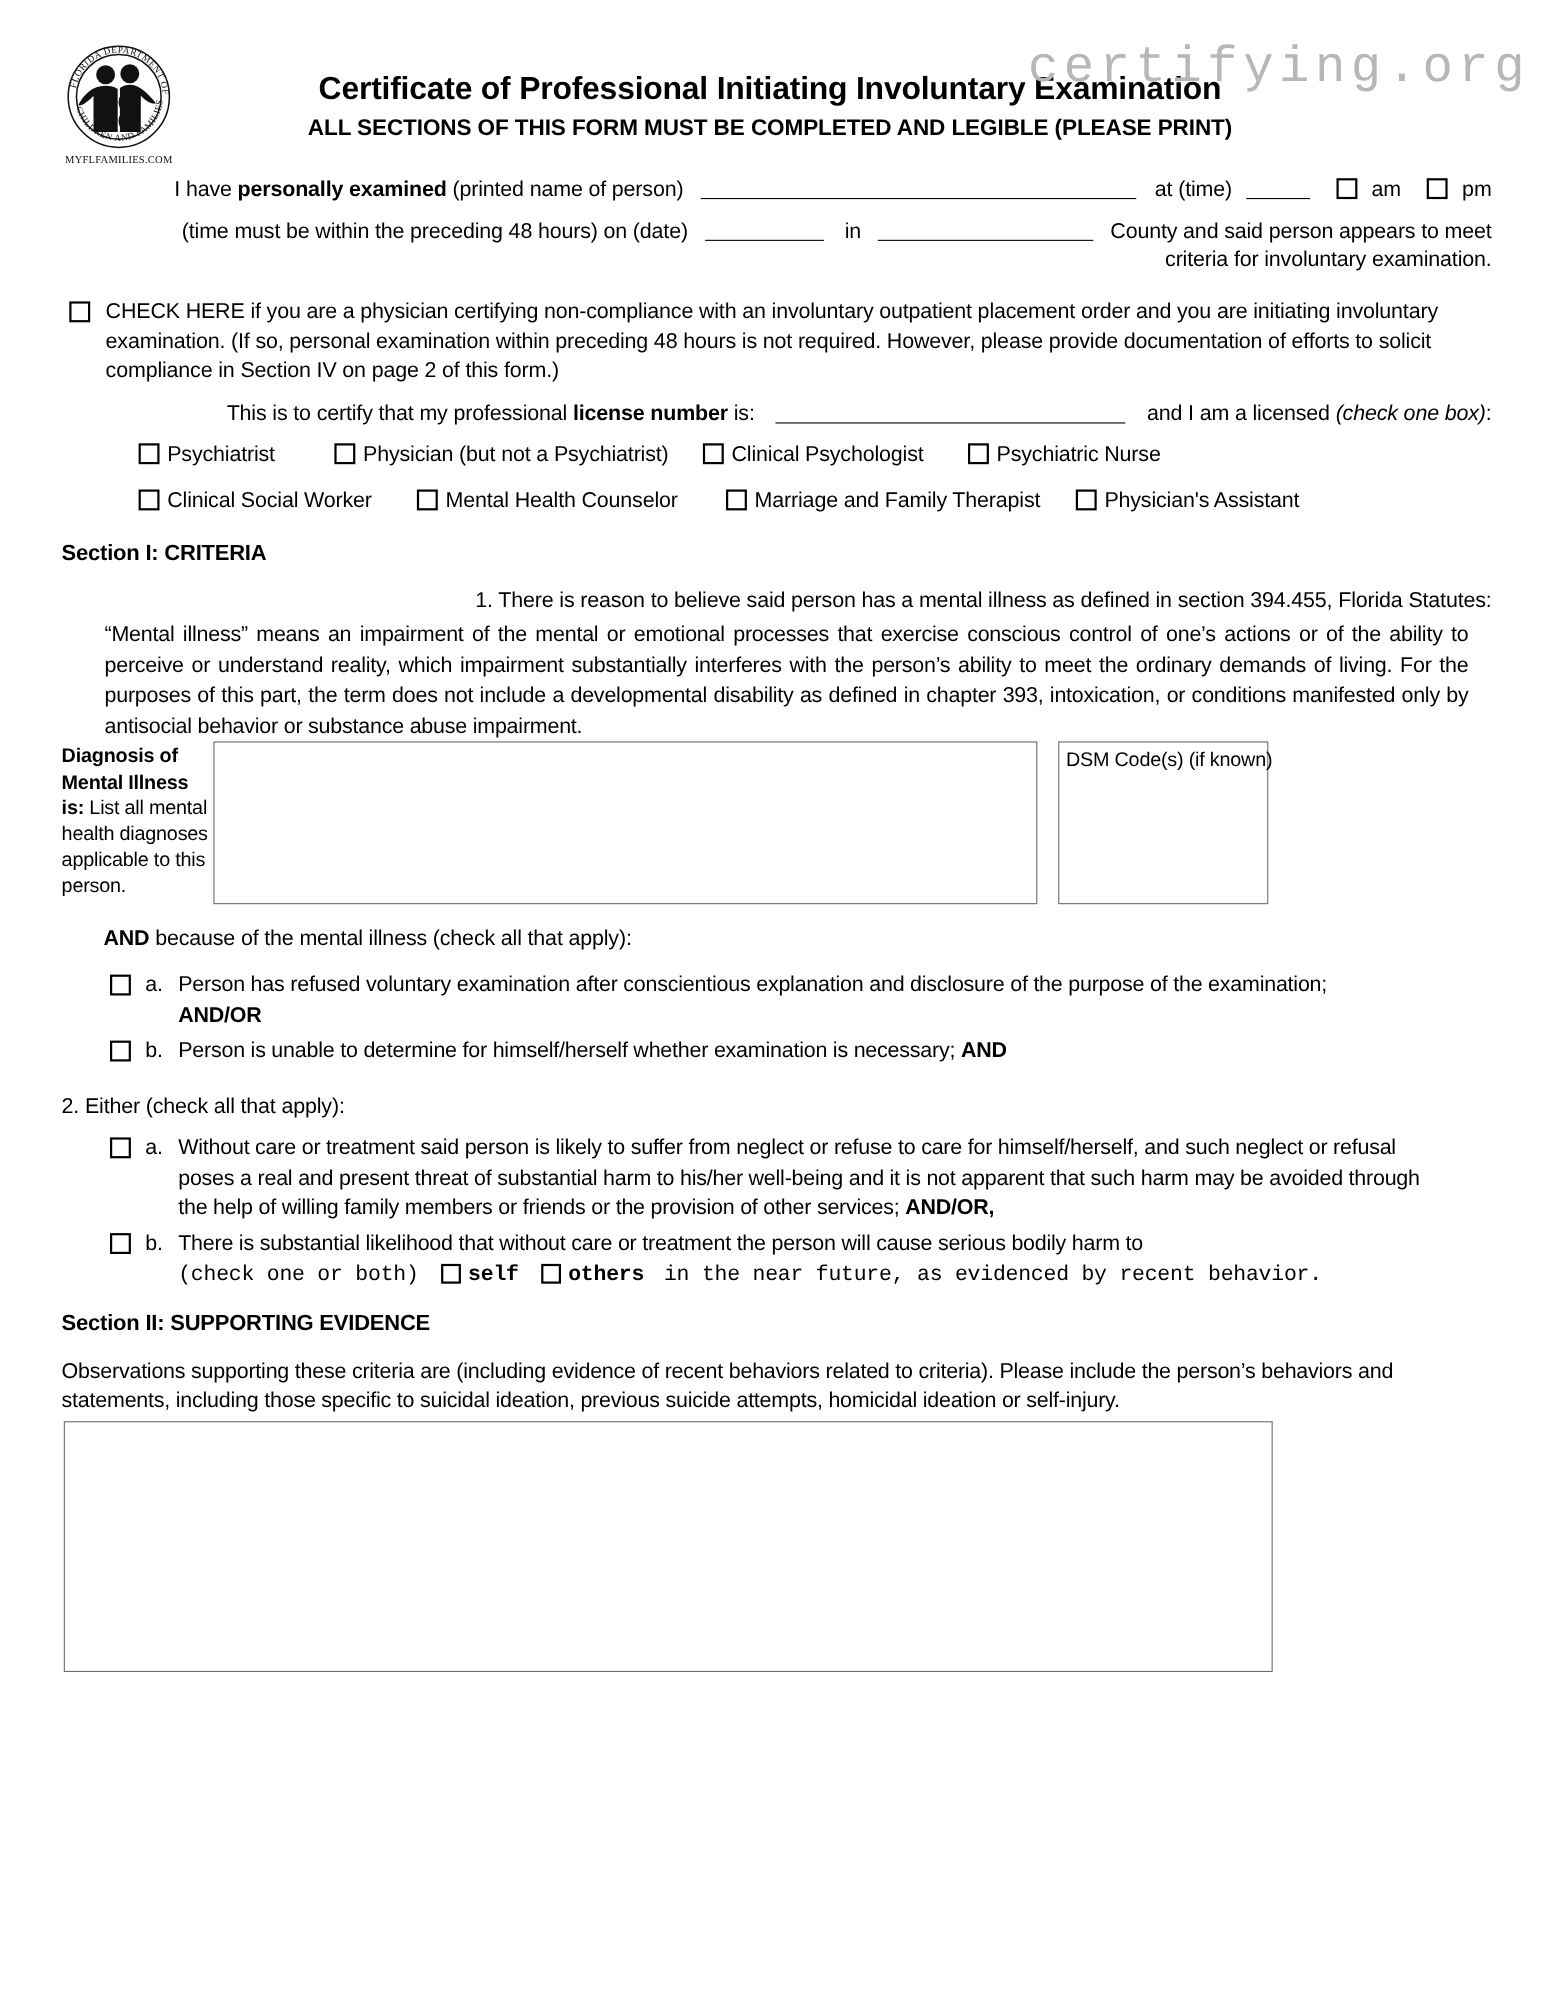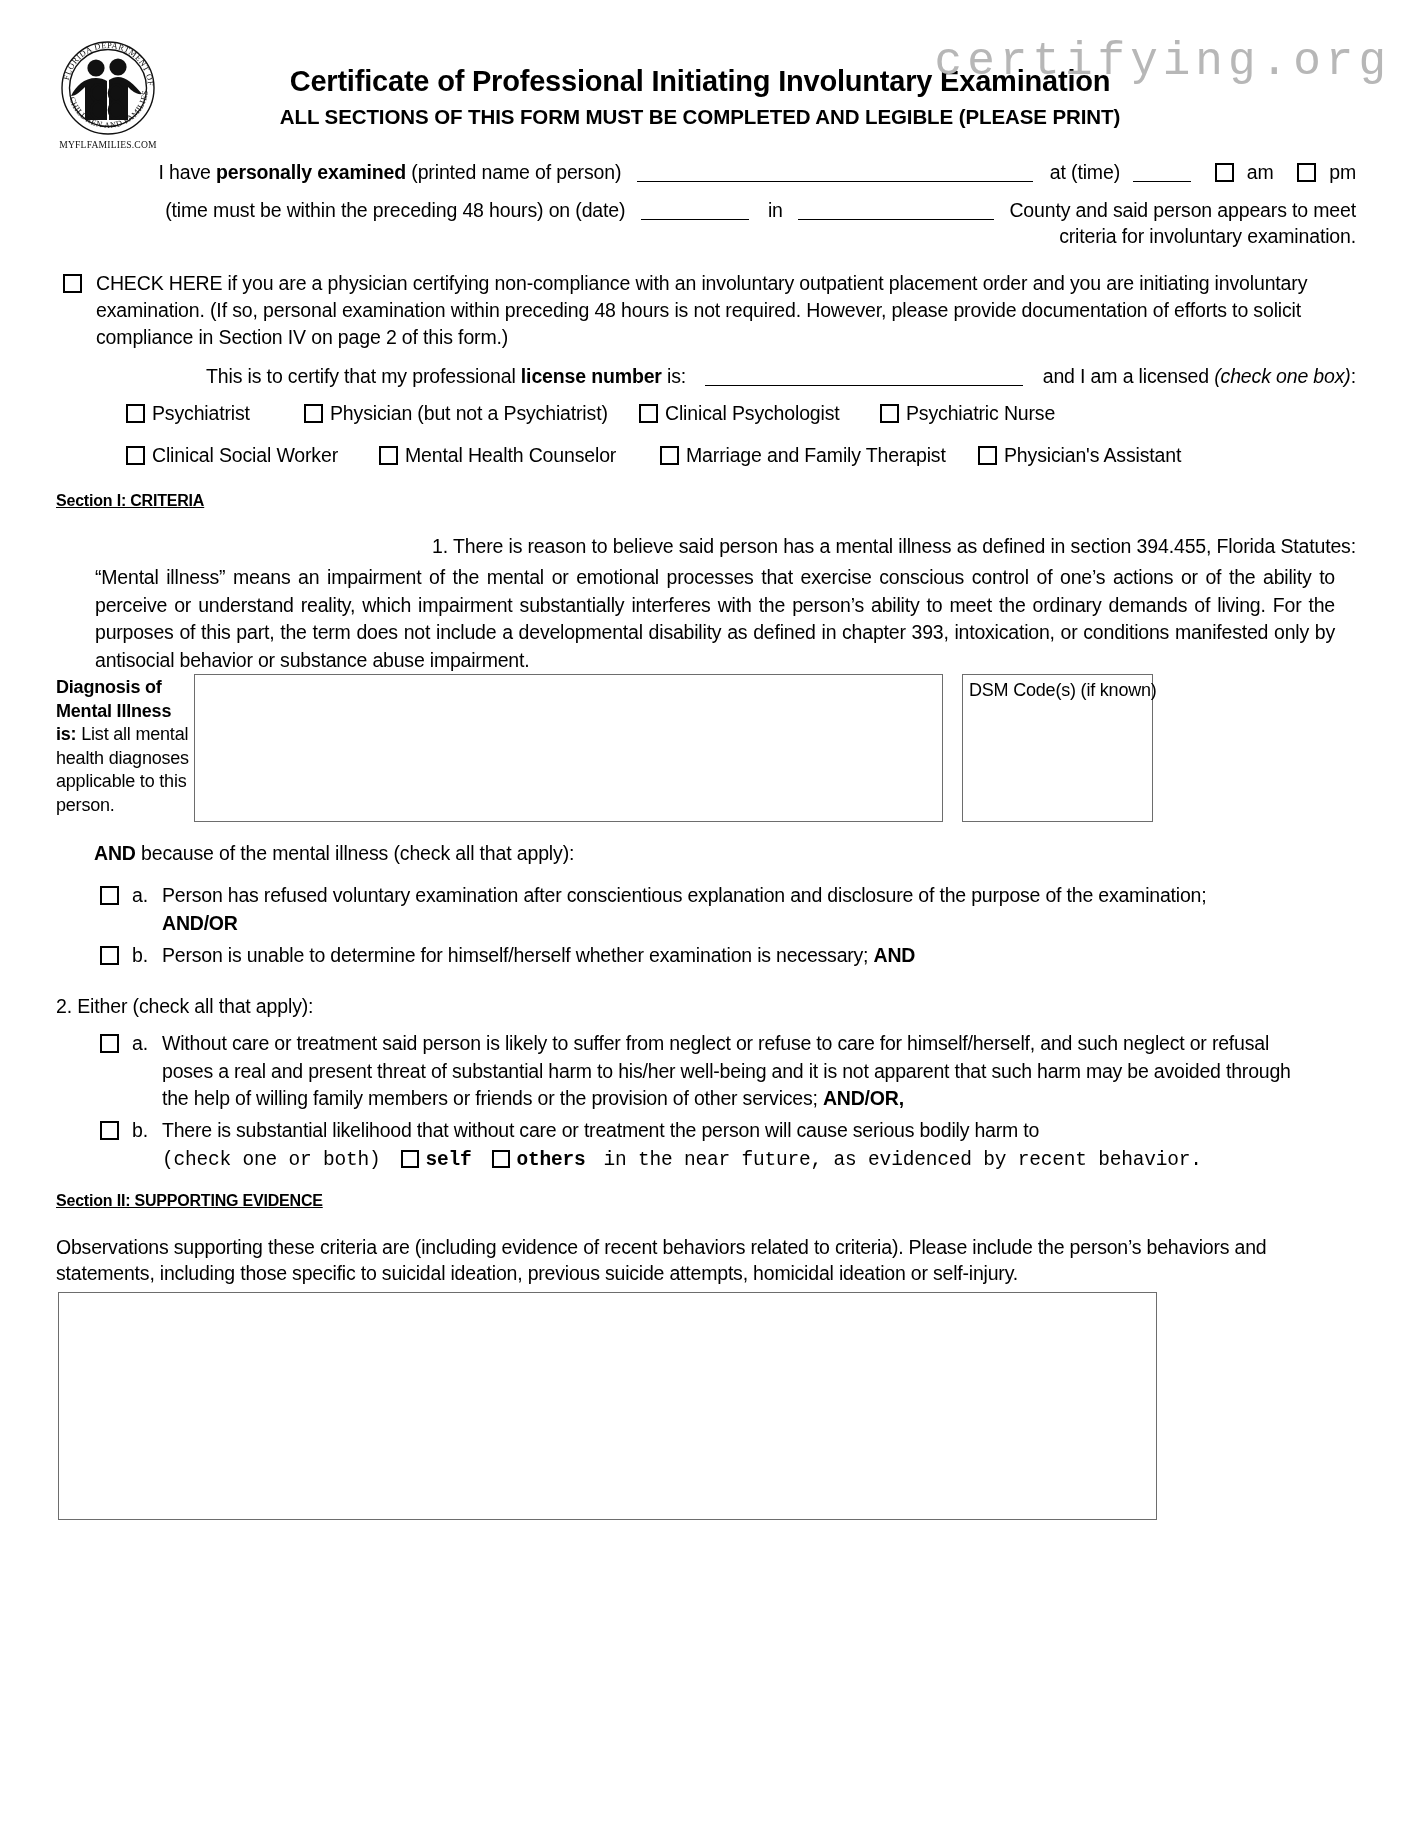--- a/index.html
+++ b/index.html
@@ -118,21 +118,21 @@
   .licrow.r1{top:250px;}
   .licrow.r2{top:292px;}
   .licopt{
     position:absolute;
     white-space:nowrap;
   }
   .licopt .cbx{margin-right:7px;}
 
   
   .sec-head{
-    font-size:16px; font-weight:bold; letter-spacing:-0.2px;text-decoration:underline;
+    font-size:20px; font-weight:bold; letter-spacing:-0.2px;
   }
   .secI{position:absolute; left:0; top:340px; width:1300px;}
   .crit1{position:absolute; left:0; top:382px; width:1300px;}
   .quote{
     position:absolute; left:39px; top:412px; width:1240px;
     font-size:19.5px; line-height:27.5px; letter-spacing:-0.2px;
     text-align:justify;
   }
 
   

